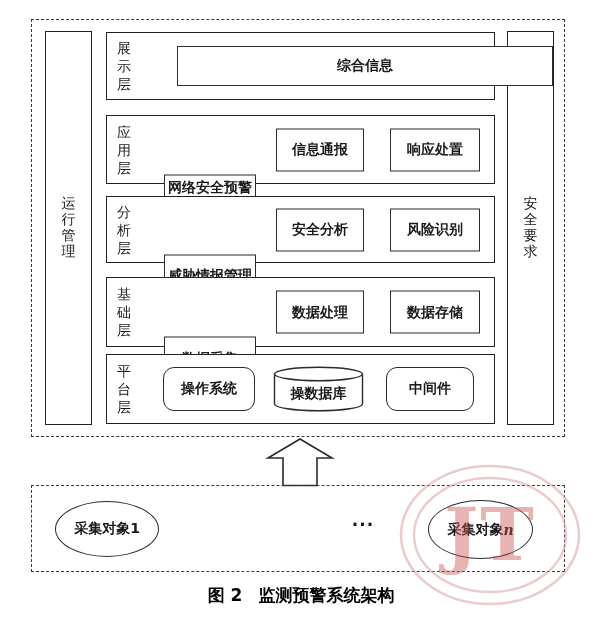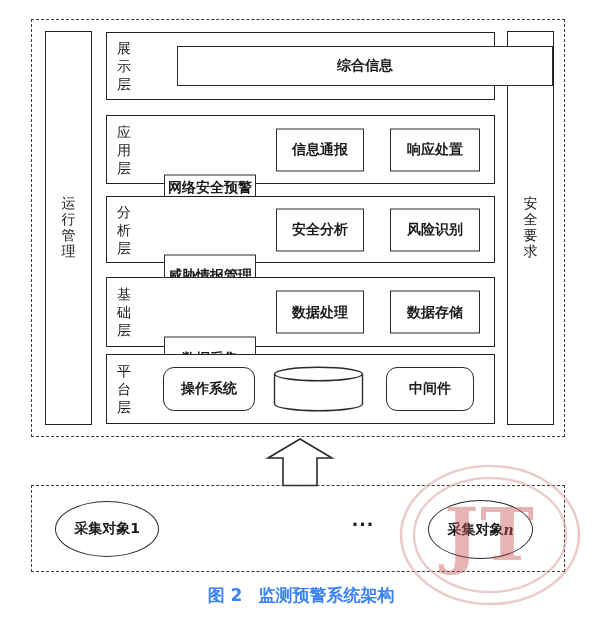--- a/index.html
+++ b/index.html
@@ -79,21 +79,21 @@
     font-size:17px; font-weight:bold; letter-spacing:1px;
   }
   
   .watermark {
     position:absolute; left:380px; top:445px; width:222px; height:176px;
     pointer-events:none; opacity:0.55; z-index:6;
   }
   
   .caption {
     position:absolute; left:0; top:584px; width:602px; text-align:center;
-    font-size:17px; font-weight:bold; color:#3b82f6;
+    font-size:17px; font-weight:bold; color:#000000;
   }
   .caption .fig-label { margin-right:16px; }
 </style>
 </head>
 <body>
 
 <div id="stage">
 
   <div class="outer-dash"></div>
 
@@ -170,20 +170,21 @@
 台
 层</span>
     <div class="item round1">
       <span>操作系统</span>
     </div>
     <div class="cyl">
       <svg width="91" height="46" viewBox="0 0 91 46">
         <path d="M1.5,8 L1.5,38 A44,6.8 0 0 0 89.5,38 L89.5,8" fill="#ffffff" stroke="#2b2b2b" stroke-width="1.4"></path>
         <ellipse cx="45.5" cy="8" rx="44" ry="6.8" fill="#ffffff" stroke="#2b2b2b" stroke-width="1.4"></ellipse>
       </svg>
+      <span class="cyl-label">操数据库</span>
     </div>
     <div class="item round3">
       <span>中间件</span>
     </div>
   </div>
 
   <svg class="up-arrow" viewBox="0 0 80 50">
     <polygon points="23,48.5 23,21 8,21 40,2 72,21 57,21 57,48.5" fill="#ffffff" stroke="#2b2b2b" stroke-width="1.6" stroke-linejoin="miter"></polygon>
   </svg>
 

